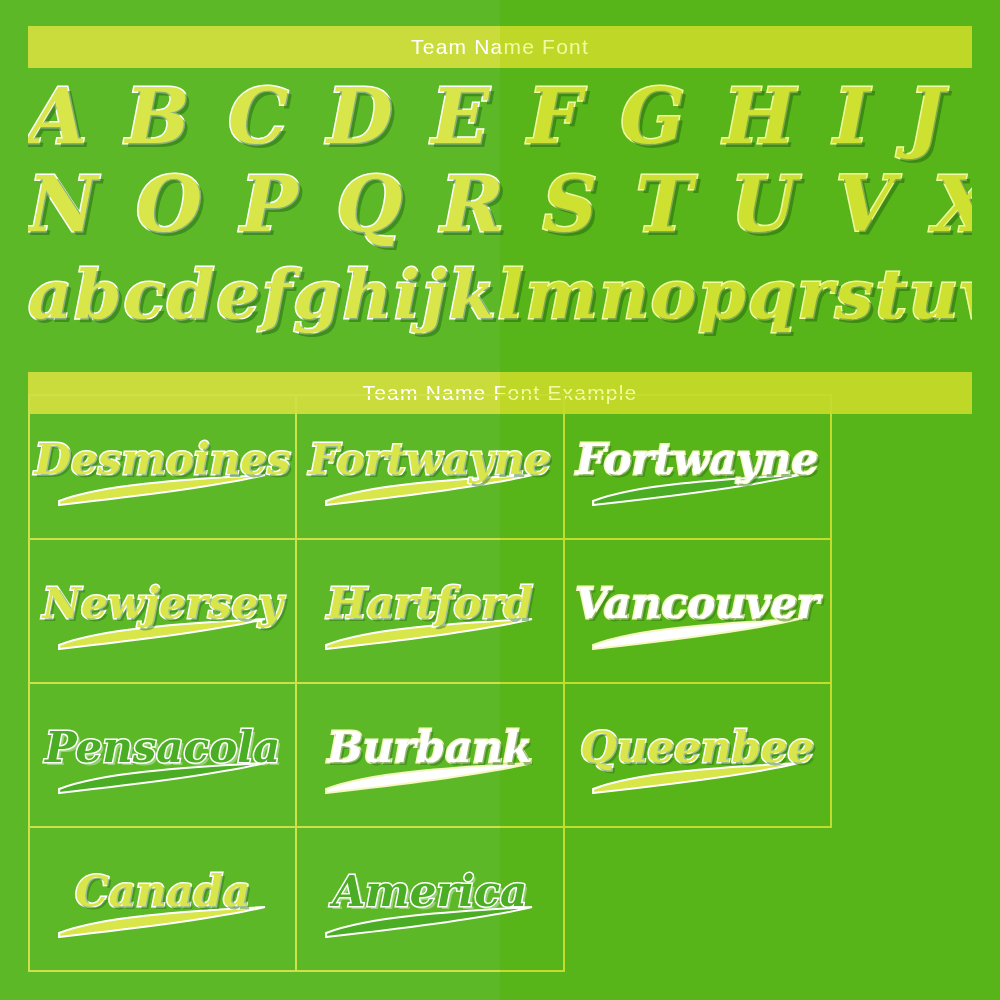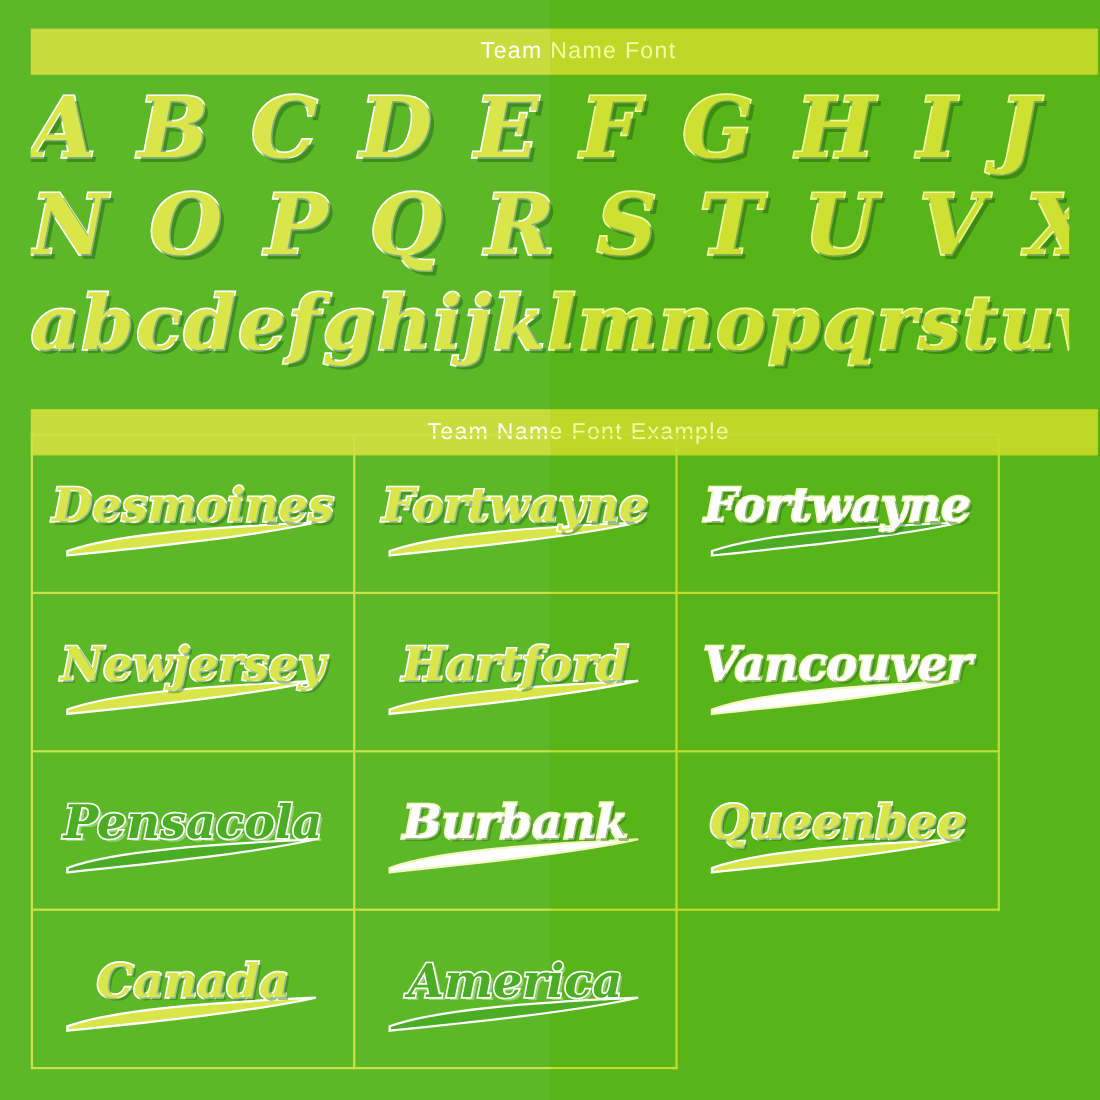--- a/index.html
+++ b/index.html
@@ -46,21 +46,20 @@
     width: 944px;
     height: 42px;
     background: #cadc3c;
     color: #ffffff;
     font-size: 21px;
     letter-spacing: 1.2px;
     display: flex;
     align-items: center;
     justify-content: center;
     font-weight: 500;
-    padding-left: 26px;
   }
   .band.alpha-band { top: 26px; }
   .band.example-band { top: 372px; }
 
   
   #alphabet-panel {
     position: absolute;
     left: 28px;
     top: 68px;
     width: 944px;
@@ -83,21 +82,21 @@
   }
   .alpha-row.r1 { top: 4px;   font-size: 76px; letter-spacing: 6px; }
   .alpha-row.r2 { top: 92px;  font-size: 76px; letter-spacing: 6px; }
   .alpha-row.r3 { top: 186px; font-size: 68px; letter-spacing: 2px; }
 
   
   #examples-grid {
     position: absolute;
     left: 28px;
     top: 394px;
-    width: 881px;
+    width: 804px;
     height: 578px;
     display: grid;
     grid-template-columns: repeat(3, 1fr);
     grid-template-rows: repeat(4, 1fr);
     border-top: 2px solid #cfe04a;
     border-left: 2px solid #cfe04a;
     box-sizing: border-box;
   }
   .cell {
     position: relative;

